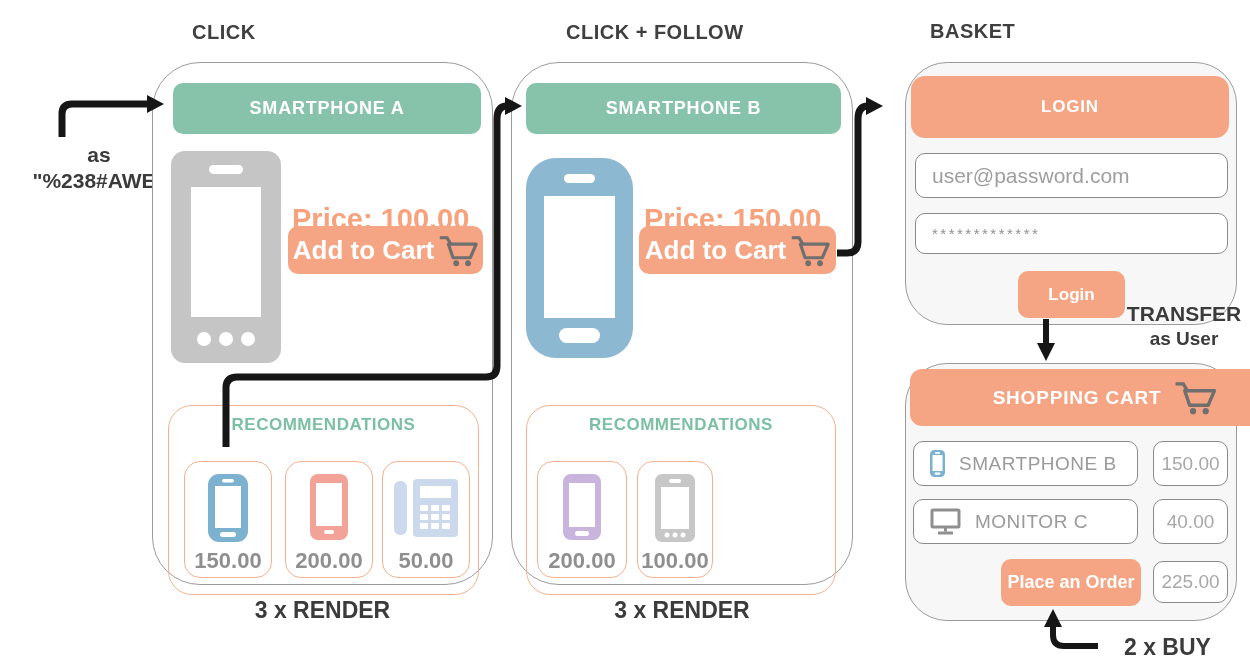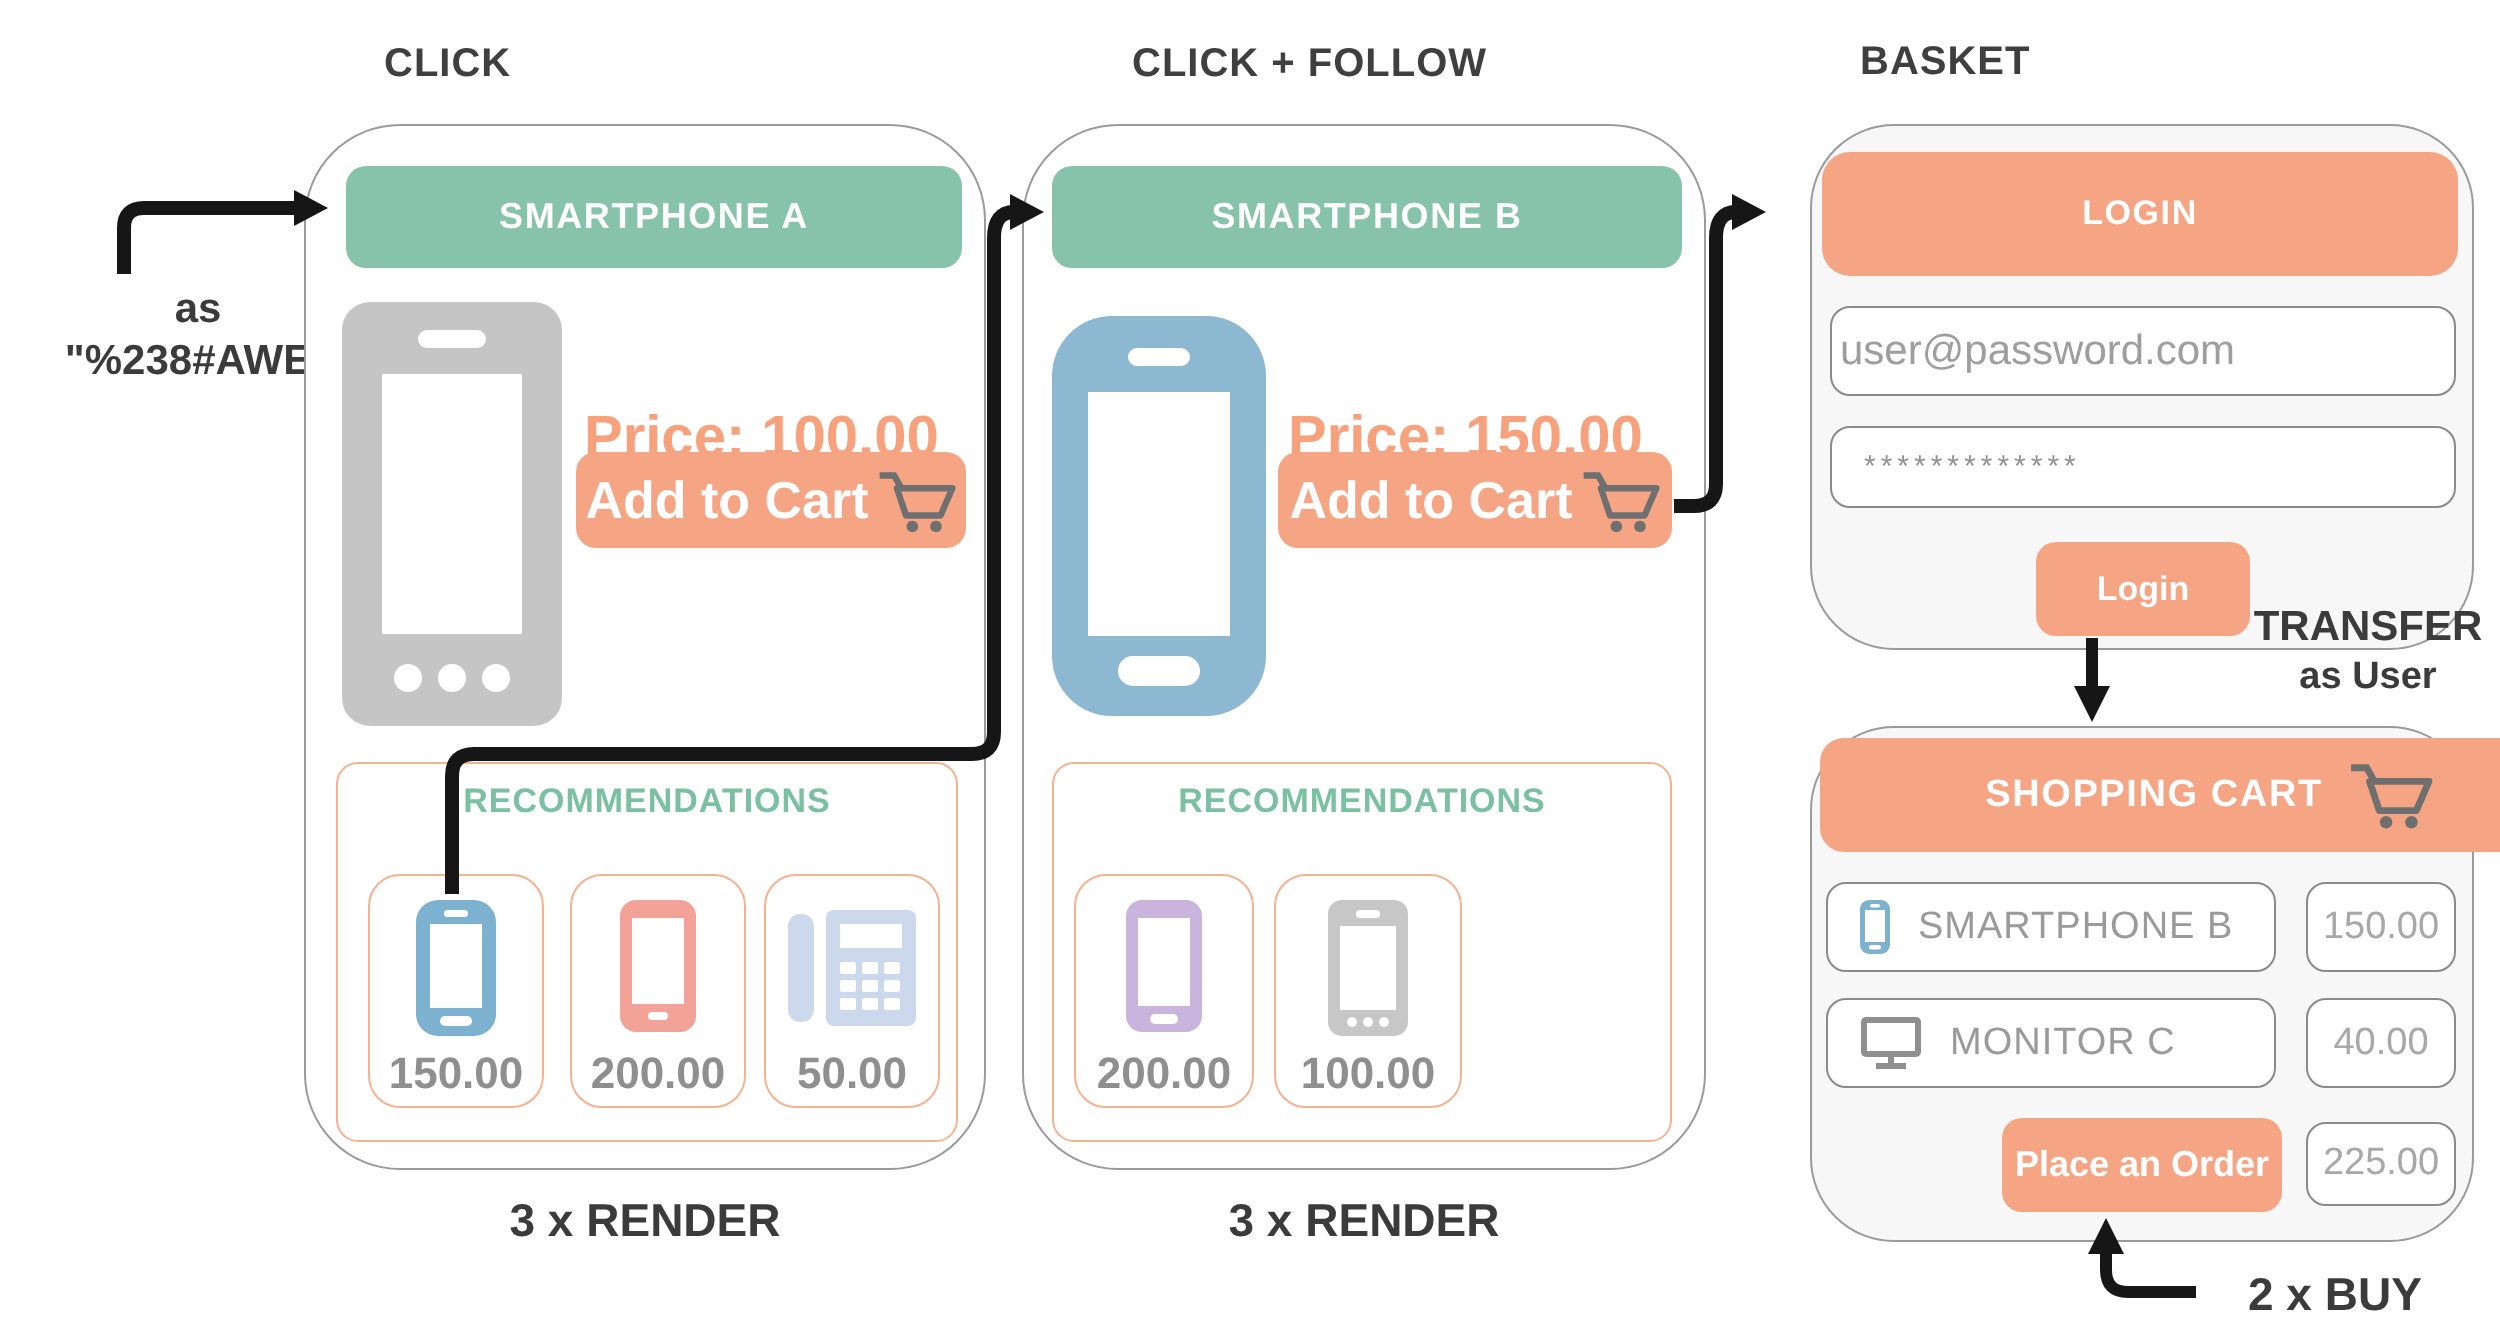--- a/index.html
+++ b/index.html
@@ -9,21 +9,21 @@
   .title{position:absolute;font-size:20px;font-weight:bold;color:#3f3f3f;letter-spacing:.5px;white-space:nowrap;}
   .panel{position:absolute;background:#ffffff;border:1.4px solid #9b9b9b;border-radius:48px;box-sizing:border-box;}
   .panel-gray{position:absolute;background:#f7f7f7;border:1.4px solid #9b9b9b;border-radius:42px;box-sizing:border-box;margin-left:27px;}
   .hdr{position:absolute;border-radius:10px;color:#ffffff;font-weight:bold;text-align:right;
        letter-spacing:.8px;display:flex;align-items:center;justify-content:center;}
   .teal{background:#87c3aa;}
   .salmon{background:#f5a583;}
   .price{position:absolute;color:#f7a27d;font-weight:bold;font-size:29px;white-space:nowrap;margin-top:28px;}
   .addbtn{position:absolute;background:#f5a583;border-radius:10px;display:flex;align-items:center;
           justify-content:center;color:#ffffff;font-weight:bold;font-size:26px;white-space:nowrap;}
-  .recbox{position:absolute;border:1.6px solid #f6b28f;border-radius:11px;box-sizing:border-box;}
+  .recbox{position:absolute;border:1.6px solid #f6b28f;border-radius:24px;box-sizing:border-box;margin-top:24px;}
   .rectitle{position:absolute;top:9px;left:0;width:100%;text-align:center;color:#7cc0a4;
             font-weight:bold;font-size:17px;letter-spacing:.5px;}
   .reccard{position:absolute;top:55px;width:88px;height:117px;background:#ffffff;border:1.6px solid #f6b28f;
            border-radius:16px;box-sizing:border-box;display:flex;flex-direction:column;align-items:center;
            padding-top:12px;padding-bottom:5px;}
   .recicon{display:flex;align-items:center;justify-content:center;flex:0 0 auto;}
   .recprice{margin-top:auto;color:#8f8f8f;font-weight:bold;font-size:22px;line-height:1;}
   .cap{position:absolute;text-align:center;color:#3b3b3b;font-weight:bold;font-size:23px;}
   .inputbox{position:absolute;background:#ffffff;border:1.5px solid #8a8a8a;border-radius:10px;
             box-sizing:border-box;font-family:"Liberation Sans",sans-serif;outline:none;}
@@ -164,21 +164,21 @@
       <span class="recicon">
         <svg width="38" height="66" viewBox="0 0 38 66">
           <rect width="38" height="66" rx="8" fill="#c9b4de"></rect>
           <rect x="6" y="9" width="26" height="44" fill="#fff"></rect>
           <rect x="12" y="57" width="14" height="5" rx="2.5" fill="#fff"></rect>
         </svg>
       </span>
       <div class="recprice">200.00</div>
     </div>
 
-    <div class="reccard" style="left:110px;width:94px;">
+    <div class="reccard" style="left:110px;width:76px;">
       <span class="recicon">
         <svg width="40" height="68" viewBox="0 0 40 68">
           <rect width="40" height="68" rx="7" fill="#c7c7c7"></rect>
           <rect x="14" y="5" width="12" height="4" rx="2" fill="#fff"></rect>
           <rect x="6" y="13" width="28" height="42" fill="#fff"></rect>
           <circle cx="12" cy="61" r="2.5" fill="#fff"></circle>
             <circle cx="20" cy="61" r="2.5" fill="#fff"></circle>
             <circle cx="28" cy="61" r="2.5" fill="#fff"></circle>
         </svg>
       </span>
@@ -186,21 +186,21 @@
     </div>
 
   </div>
 </div>
 <div class="cap" style="left:511px;top:597px;width:342px;">3 x RENDER</div>
 
 <div class="panel-gray" style="left:878px;top:62px;width:332px;height:263px;">
   <div class="hdr salmon" style="left:5px;top:13px;width:318px;height:62px;font-size:17px;border-radius:14px;">
     <span>LOGIN</span>
   </div>
-  <input class="inputbox" style="left: 9px; top: 90px; width: 313px; height: 45px; padding-left: 4px; font-size: 21px; color: rgb(158, 158, 158);" type="text" value="user@password.com">
+  <input class="inputbox" style="left: 9px; top: 90px; width: 313px; height: 45px; padding-left: 16px; font-size: 21px; color: rgb(158, 158, 158);" type="text" value="user@password.com">
   <input class="inputbox" style="left: 9px; top: 150px; width: 313px; height: 41px; padding-left: 16px; font-size: 15px; letter-spacing: 2.5px; color: rgb(144, 144, 144);" type="text" value="*************">
   <div class="addbtn" style="left:112px;top:208px;width:107px;height:47px;font-size:17px;">
     <span>Login</span>
   </div>
 </div>
 
 <div class="note" style="left:1098px;top:301px;width:124px;">
   <div style="font-size:21px;">TRANSFER</div>
   <div style="font-size:19px;">as User</div>
 </div>

